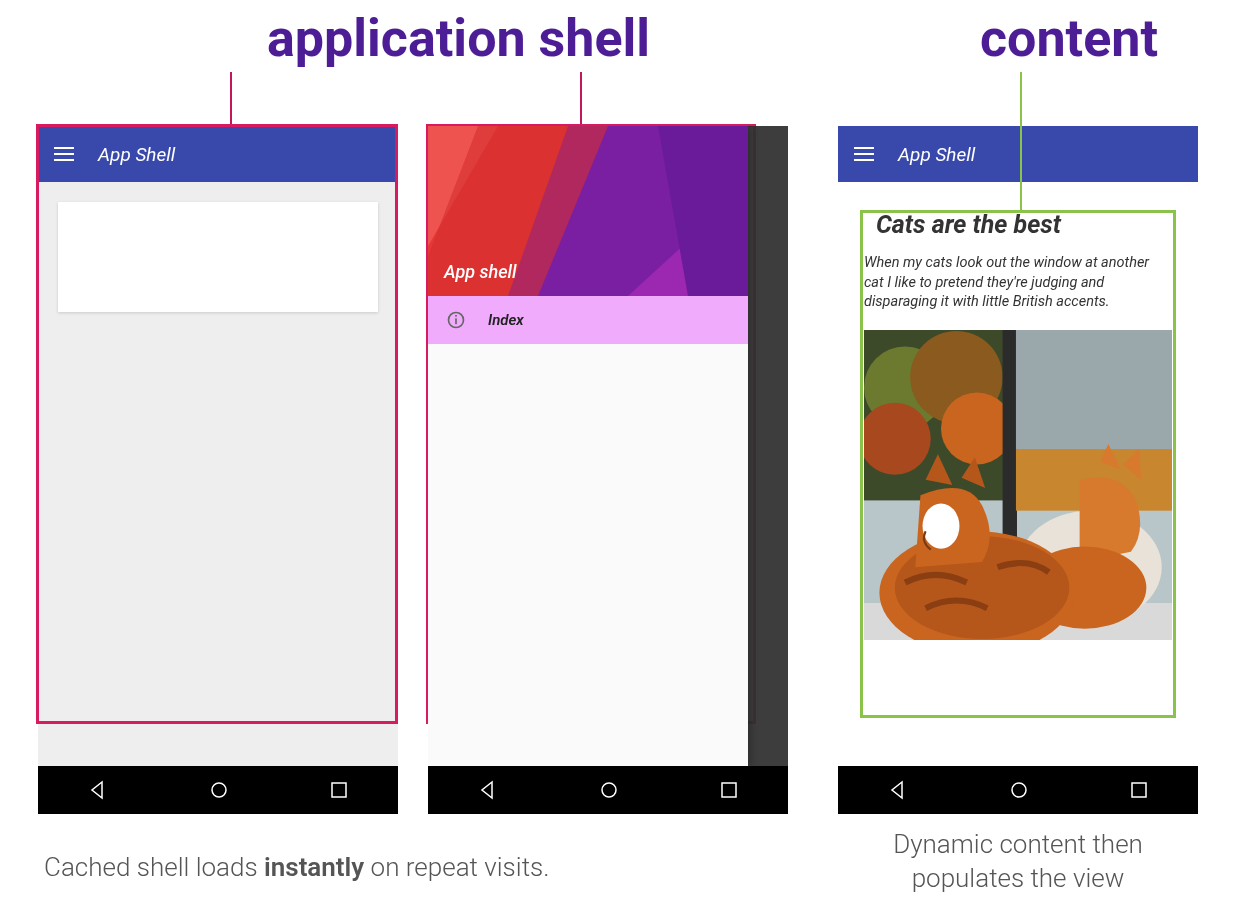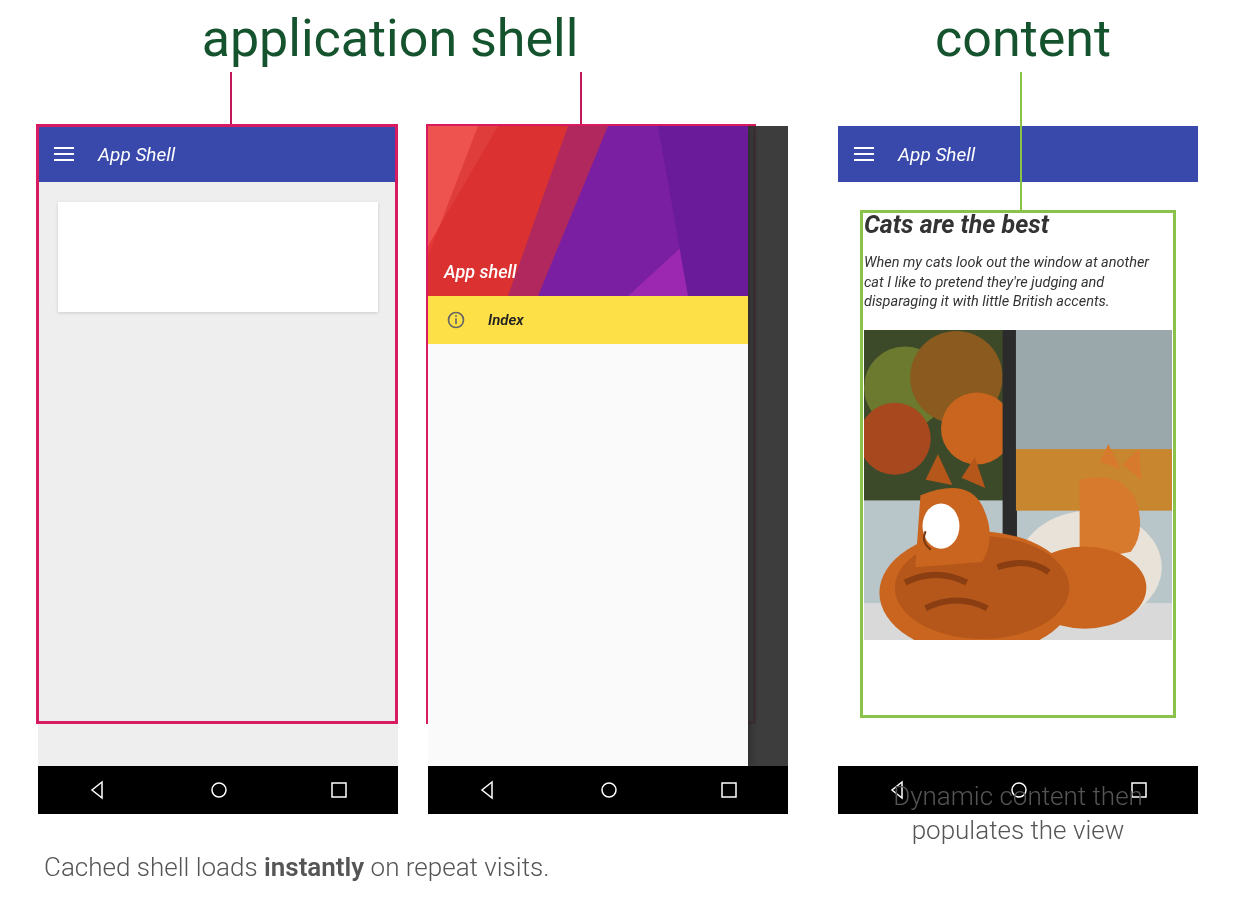--- a/index.html
+++ b/index.html
@@ -5,23 +5,23 @@
   * { box-sizing: border-box; margin: 0; padding: 0; }
   body {
     font-family: -apple-system, BlinkMacSystemFont, "Segoe UI", Roboto, Helvetica, Arial, sans-serif;
     background: #fff;
     width: 1249px;
     height: 923px;
     position: relative;
     color: #444;
   }
 
-  .heading { position: absolute; font-size: 52px; font-weight: 400; color: #14532d; text-align: center; }
+  .heading { position: absolute; font-size: 52px; font-weight: 700; color: #4c1d95; text-align: right; }
   .heading.left { top: 8px; left: 130px; width: 520px; }
-  .heading.right { top: 8px; left: 908px; width: 230px; }
+  .heading.right { top: 8px; left: 928px; width: 230px; }
 
   .connector { position: absolute; background: #c2185b; width: 2px; }
   .connector.l1 { left: 230px; top: 72px; height: 52px; }
   .connector.l2 { left: 580px; top: 72px; height: 52px; }
   .connector.g  { left: 1020px; top: 72px; height: 140px; background: #8bc34a; width: 2px; z-index:5;}
 
   .phone {
     position: absolute;
     width: 360px;
     height: 640px;
@@ -70,43 +70,43 @@
   }
   .drawer-header {
     height: 170px; position: relative; overflow: hidden; color:#fff;
   }
   .drawer-title { position:absolute; left:16px; bottom:14px; font-size:18px; font-weight:500; }
 
   .drawer-item {
     display:flex; align-items:center; gap:22px;
     padding: 14px 18px; font-size:15px; color:#444;
   }
-  .drawer-item.active { background:#fde047; font-weight:600; color:#222; }
+  .drawer-item.active { background:#f0abfc; font-weight:600; color:#222; }
   .info-icon { width:20px; height:20px; flex-shrink:0; }
 
   .scrim { position:absolute; right:0; top:0; bottom:0; width:40px; background:#333; opacity:0.95; z-index:1;}
 
   .article { padding: 28px 26px; }
-  .article h2 { font-size:25px; font-weight:700; color:#333; margin-bottom:14px; }
+  .article h2 { font-size:25px; font-weight:700; color:#333; margin-bottom:14px;margin-left:12px; }
   .article p { font-size:14.5px; line-height:1.35; color:#333; margin-bottom:18px; }
   .cat-img { width: 100%; height: 310px; background:#777; position:relative; overflow:hidden; }
 
   .navbar {
     position:absolute; left:38px; width:360px; height:48px; background:#000;
     display:flex; align-items:center; justify-content:space-around;
   }
   .navbar.n1 { top: 766px; left:38px; }
   .navbar.n2 { top: 766px; left:428px; }
   .navbar.n3 { top: 766px; left:838px; }
   .navbar svg { display:block; }
 
   .caption { position:absolute; font-size:26px; font-weight:300; color:#555; }
   .caption.c1 { left: 44px; top: 852px; width: 700px; }
   .caption.c1 b { font-weight:600; }
-  .caption.c2 { left: 838px; top: 780px; width: 360px; text-align:center; line-height:1.3; }
+  .caption.c2 { left: 838px; top: 828px; width: 360px; text-align:center; line-height:1.3; }
 </style>
 </head>
 <body>
 
 <div class="heading left">application shell</div>
 <div class="heading right">content</div>
 
 <div class="connector l1"></div>
 <div class="connector l2"></div>
 <div class="connector g"></div>

